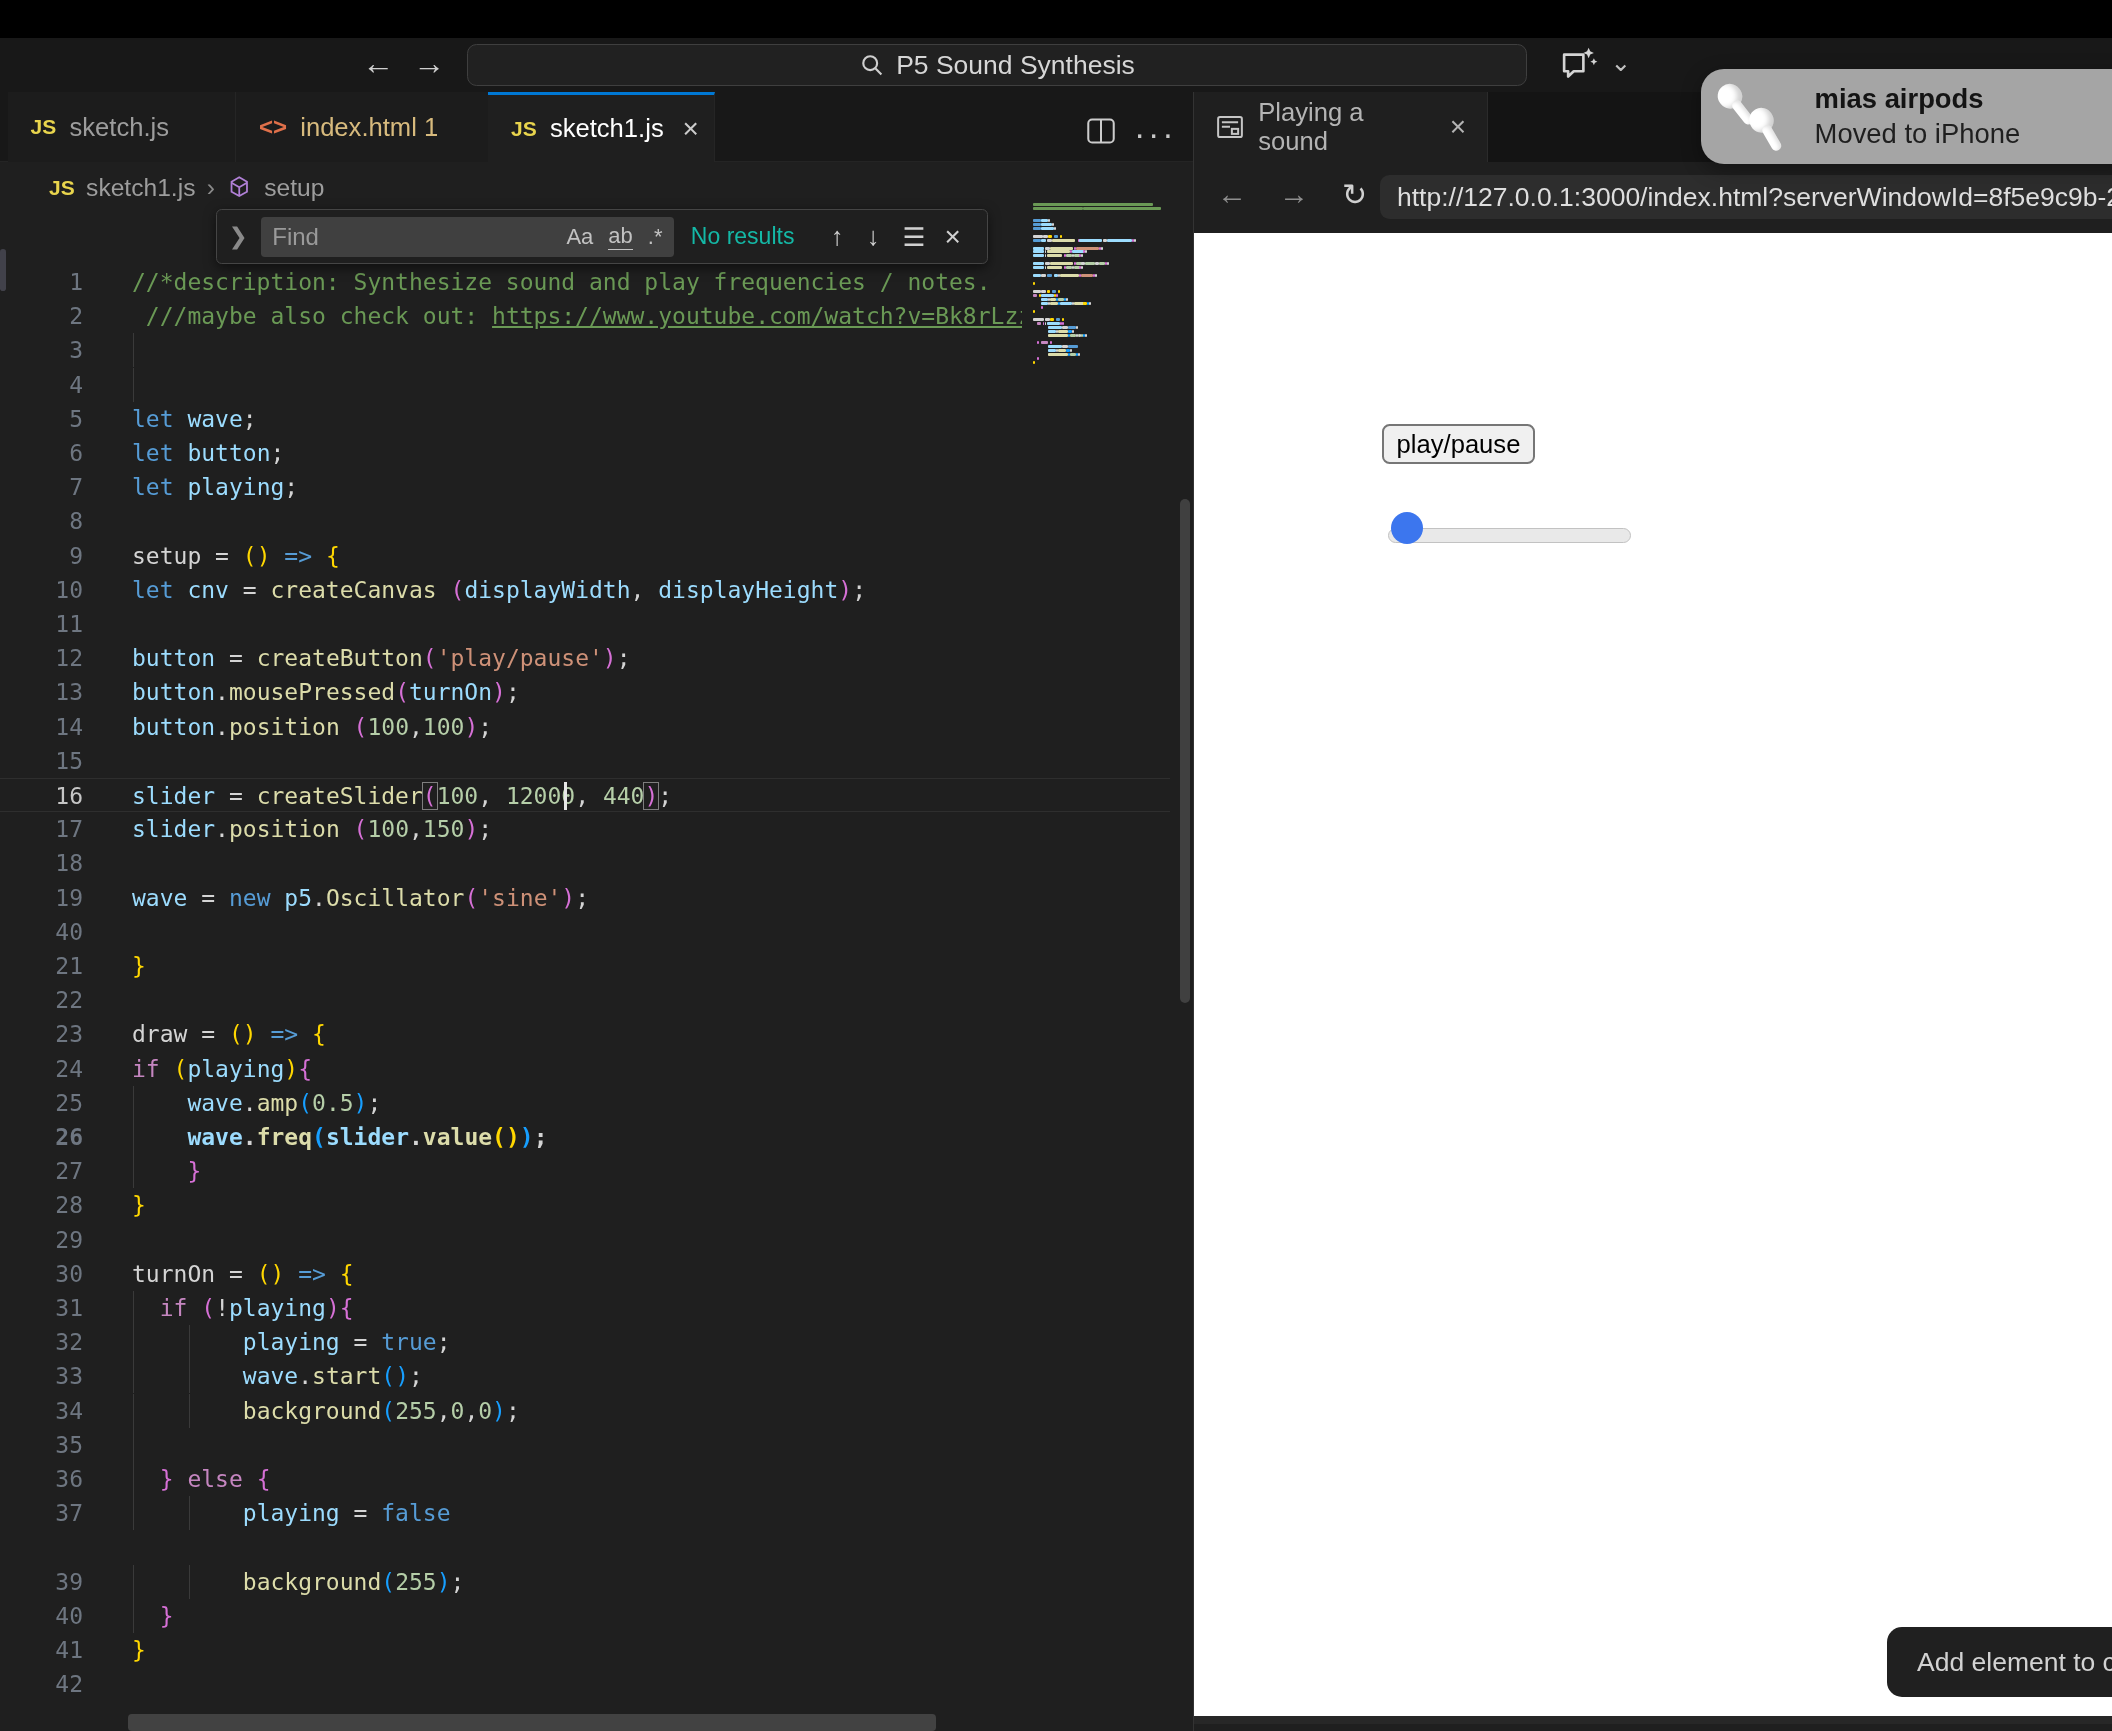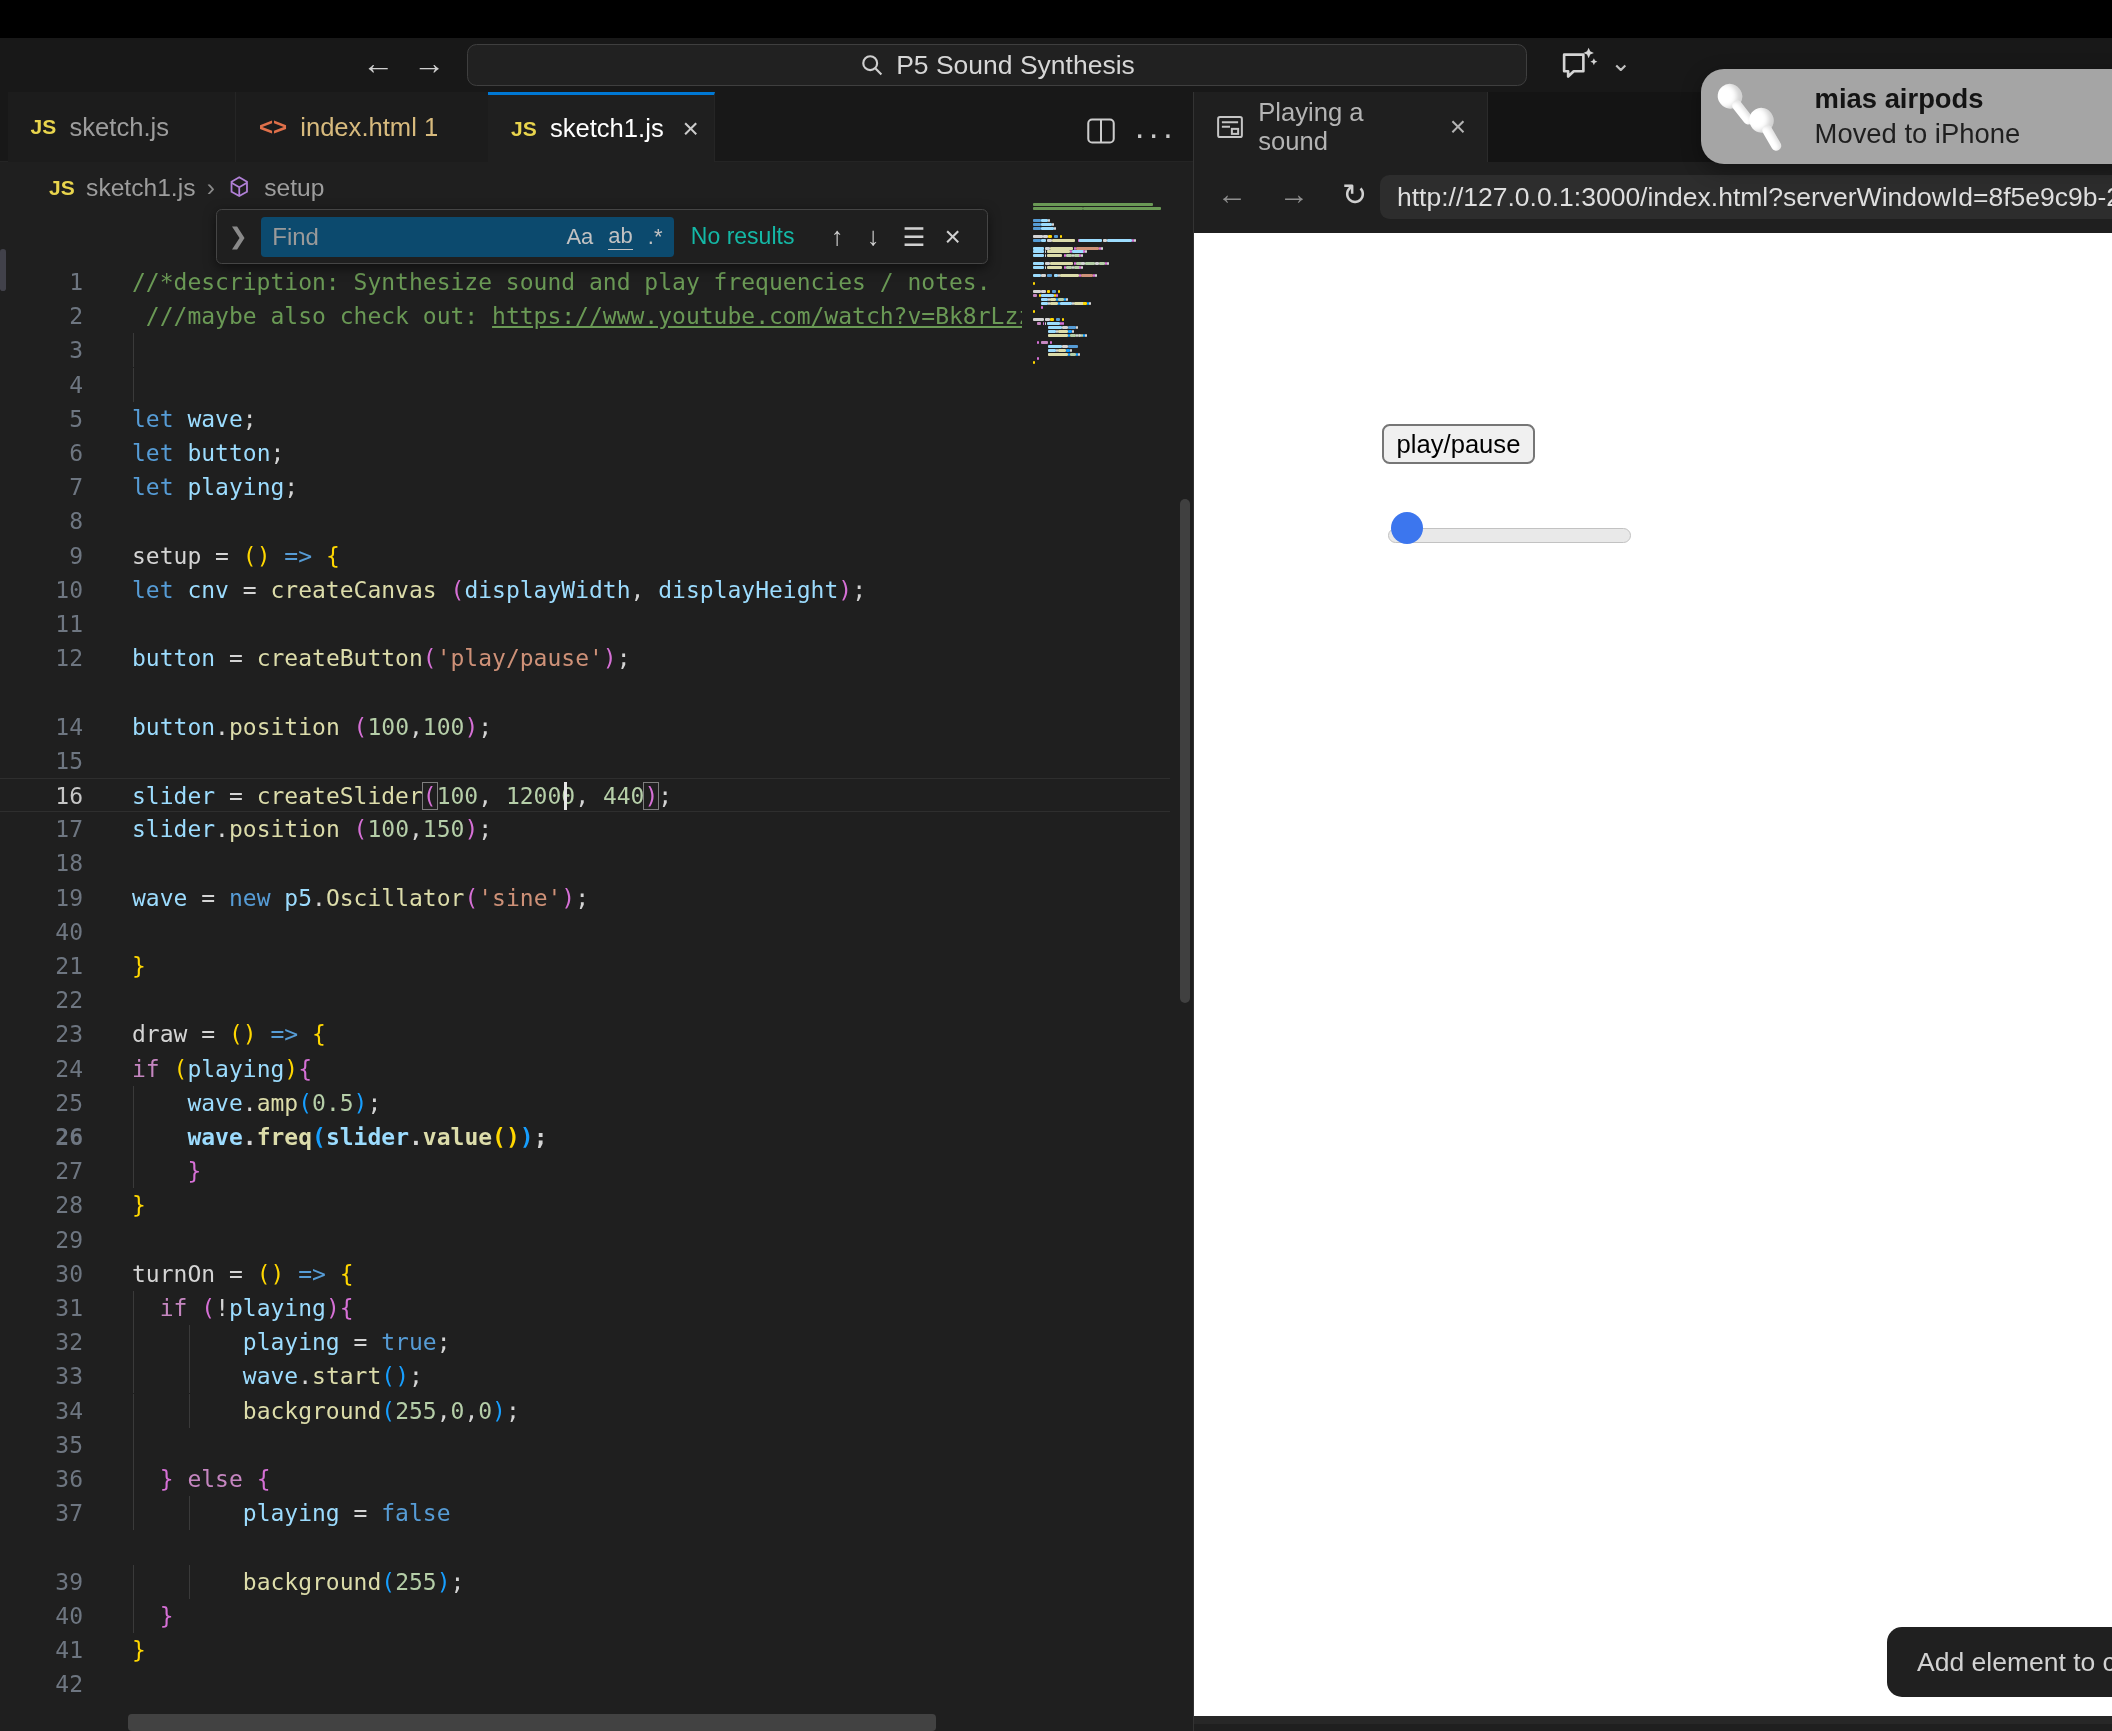--- a/index.html
+++ b/index.html
@@ -34,21 +34,21 @@
   
   .breadcrumb{position:absolute;left:0;top:162px;width:1193px;height:51px;background:#1f1f1f;
               display:flex;align-items:center;padding-left:49px;gap:11.4px;font-size:24.6px;color:#9d9d9d;box-sizing:border-box;}
   .crumb-sep{font-size:24.6px;color:#8a8a8a;}
 
   
   .find{position:absolute;left:216px;top:209px;width:772px;height:55px;background:#1f1f1f;
         border:0.9px solid #454545;border-radius:5.7px;box-shadow:0 3.8px 11.4px rgba(0,0,0,.5);
         display:flex;align-items:center;box-sizing:border-box;z-index:30;}
   .find-chevron{margin-left:11.4px;color:#8a8a8a;font-size:23px;}
-  .find-input{margin-left:13.2px;width:413px;height:40px;background:#0c4a6e;border-radius:3.8px;
+  .find-input{margin-left:13.2px;width:413px;height:40px;background:#404040;border-radius:3.8px;
               display:flex;align-items:center;padding:0 11.4px;box-sizing:border-box;}
   .find-placeholder{flex:1;color:#9a9a9a;font-size:24px;}
   .find-opt{font-size:22px;color:#c2c2c2;margin-left:15px;}
   .opt-word{border-bottom:1.9px solid #c2c2c2;}
   .find-results{margin-left:17px;color:#14b8a6;font-size:23px;width:117px;}
   .find-nav{font-size:25.6px;color:#d0d0d0;margin-left:23px;}
   .find-close{font-size:28px;color:#d0d0d0;margin-left:19px;}
 
   
   #code-lines{position:absolute;left:0;top:265px;width:1170px;height:1462px;}
@@ -233,20 +233,24 @@
         <span class="num">10</span>
         <span class="txt"><span style="color: rgb(86, 156, 214);">let </span><span style="color: rgb(156, 220, 254);">cnv</span><span style="color: rgb(212, 212, 212);"> = </span><span style="color: rgb(220, 220, 170);">createCanvas</span><span style="color: rgb(212, 212, 212);"> </span><span style="color: rgb(214, 112, 214);">(</span><span style="color: rgb(156, 220, 254);">displayWidth</span><span style="color: rgb(212, 212, 212);">, </span><span style="color: rgb(156, 220, 254);">displayHeight</span><span style="color: rgb(214, 112, 214);">)</span><span style="color: rgb(212, 212, 212);">;</span></span>
       </div>
       <div class="cl" style="top: 342px;">
         <span class="num">11</span>
         <span class="txt"></span>
       </div>
       <div class="cl" style="top: 376px; padding-left: 40px;">
         <span class="num">12</span>
         <span class="txt"><span style="color: rgb(156, 220, 254);">button</span><span style="color: rgb(212, 212, 212);"> = </span><span style="color: rgb(220, 220, 170);">createButton</span><span style="color: rgb(214, 112, 214);">(</span><span style="color: rgb(206, 145, 120);">'play/pause'</span><span style="color: rgb(214, 112, 214);">)</span><span style="color: rgb(212, 212, 212);">;</span></span>
+      </div>
+      <div class="cl" style="top: 410px;">
+        <span class="num">13</span>
+        <span class="txt"><span style="color: rgb(156, 220, 254);">button</span><span style="color: rgb(212, 212, 212);">.</span><span style="color: rgb(220, 220, 170);">mousePressed</span><span style="color: rgb(214, 112, 214);">(</span><span style="color: rgb(156, 220, 254);">turnOn</span><span style="color: rgb(214, 112, 214);">)</span><span style="color: rgb(212, 212, 212);">;</span></span>
       </div>
       <div class="cl" style="top: 445px;">
         <span class="num">14</span>
         <span class="txt"><span style="color: rgb(156, 220, 254);">button</span><span style="color: rgb(212, 212, 212);">.</span><span style="color: rgb(220, 220, 170);">position</span><span style="color: rgb(212, 212, 212);"> </span><span style="color: rgb(214, 112, 214);">(</span><span style="color: rgb(181, 206, 168);">100</span><span style="color: rgb(212, 212, 212);">,</span><span style="color: rgb(181, 206, 168);">100</span><span style="color: rgb(214, 112, 214);">)</span><span style="color: rgb(212, 212, 212);">;</span></span>
       </div>
       <div class="cl" style="top: 479px;">
         <span class="num">15</span>
         <span class="txt"></span>
       </div>
       <div class="cl active" style="top: 513px;">

